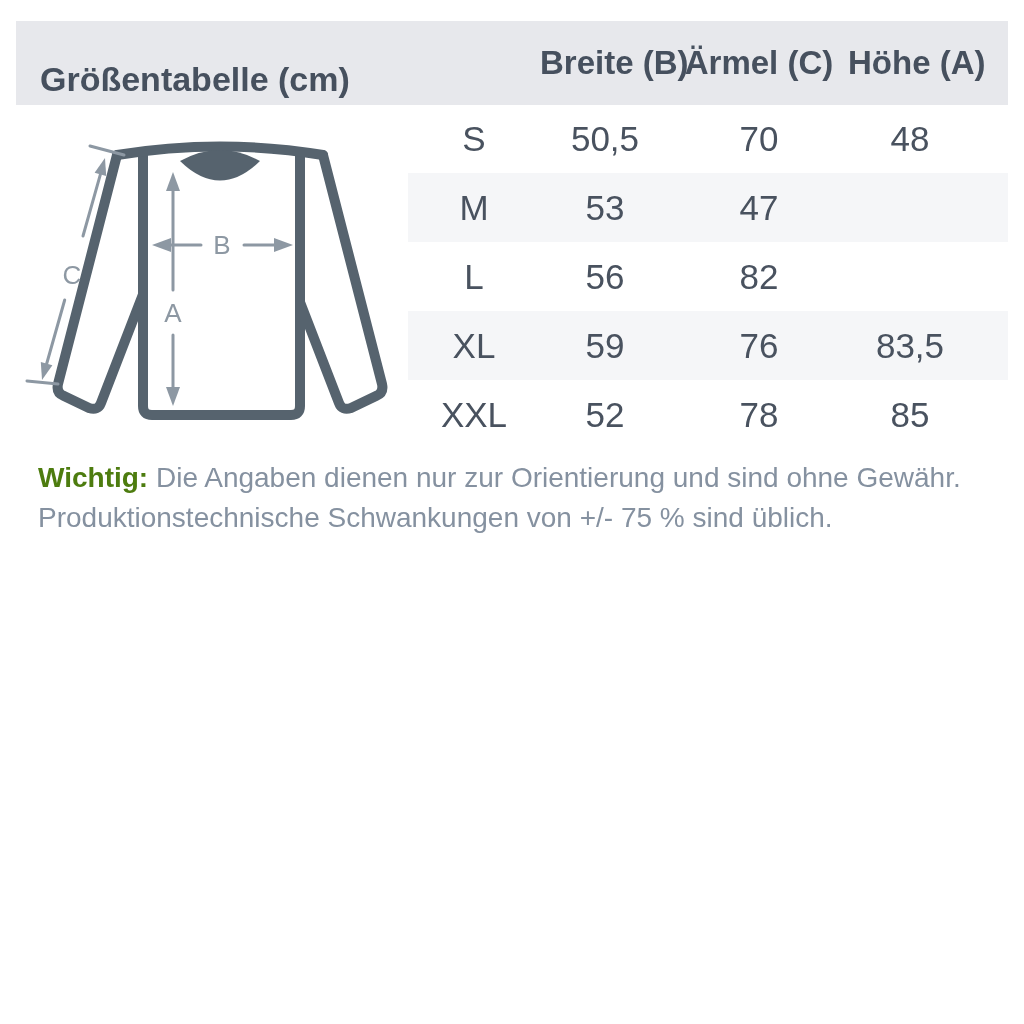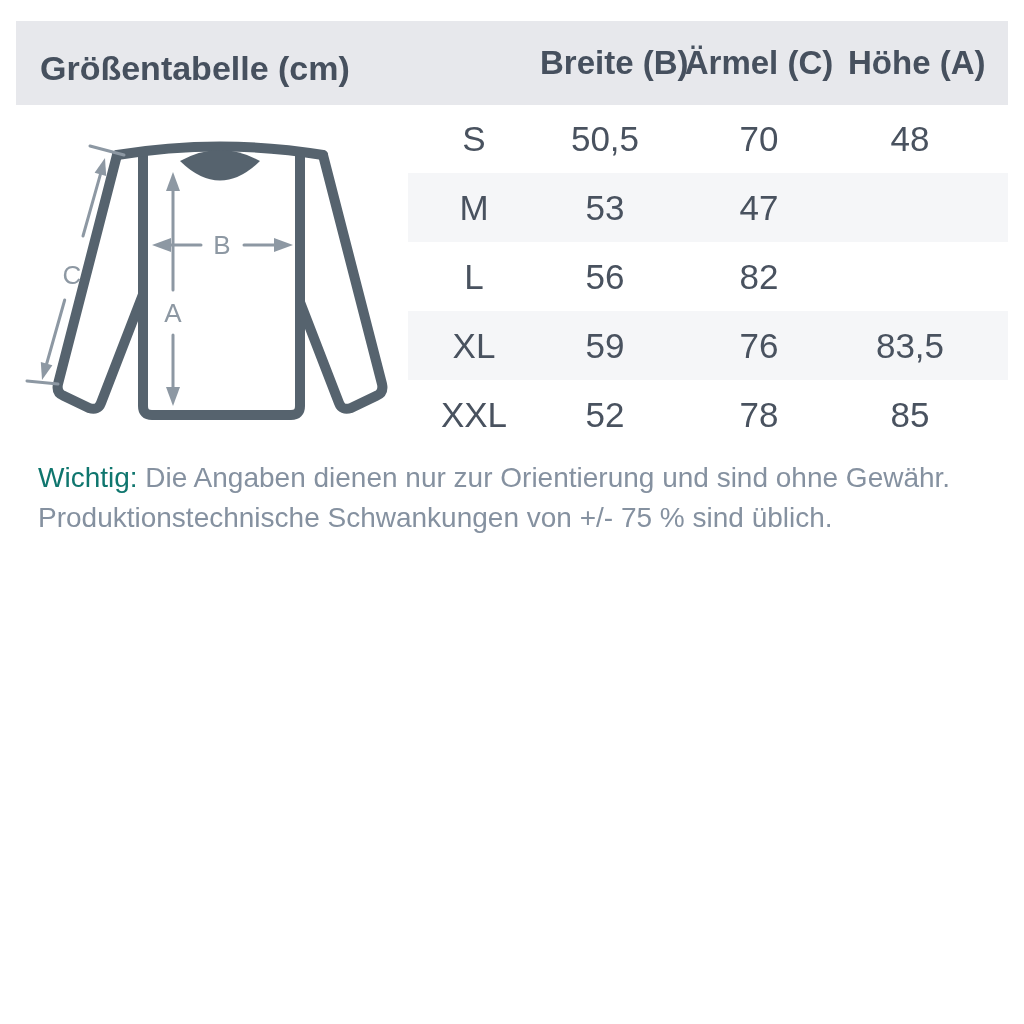--- a/index.html
+++ b/index.html
@@ -23,21 +23,21 @@
     position: absolute;
     left: 16px;
     top: 21px;
     width: 992px;
     height: 84px;
     background: #e7e8ec;
   }
   .header-title {
     position: absolute;
     left: 24px;
-    top: 5px;
+    top: 16px;
     height: 100%;
     display: flex;
     align-items: center;
     font-size: 34px;
     font-weight: bold;
     color: #46505e;
     white-space: nowrap;
   }
   .cols-grid {
     display: grid;
@@ -94,22 +94,22 @@
   .note {
     position: absolute;
     left: 38px;
     top: 458px;
     width: 960px;
     font-size: 28px;
     line-height: 40px;
     color: #8591a0;
   }
   .note .note-label {
-    font-weight: normal;
-    color: #0f766e;
+    font-weight: bold;
+    color: #4d7c0f;
   }
 </style>
 </head>
 <body>
 
 <div class="page">
 
   <div class="header-band">
     <div class="header-title">Größentabelle (cm)</div>
     <div class="header-cols cols-grid">

